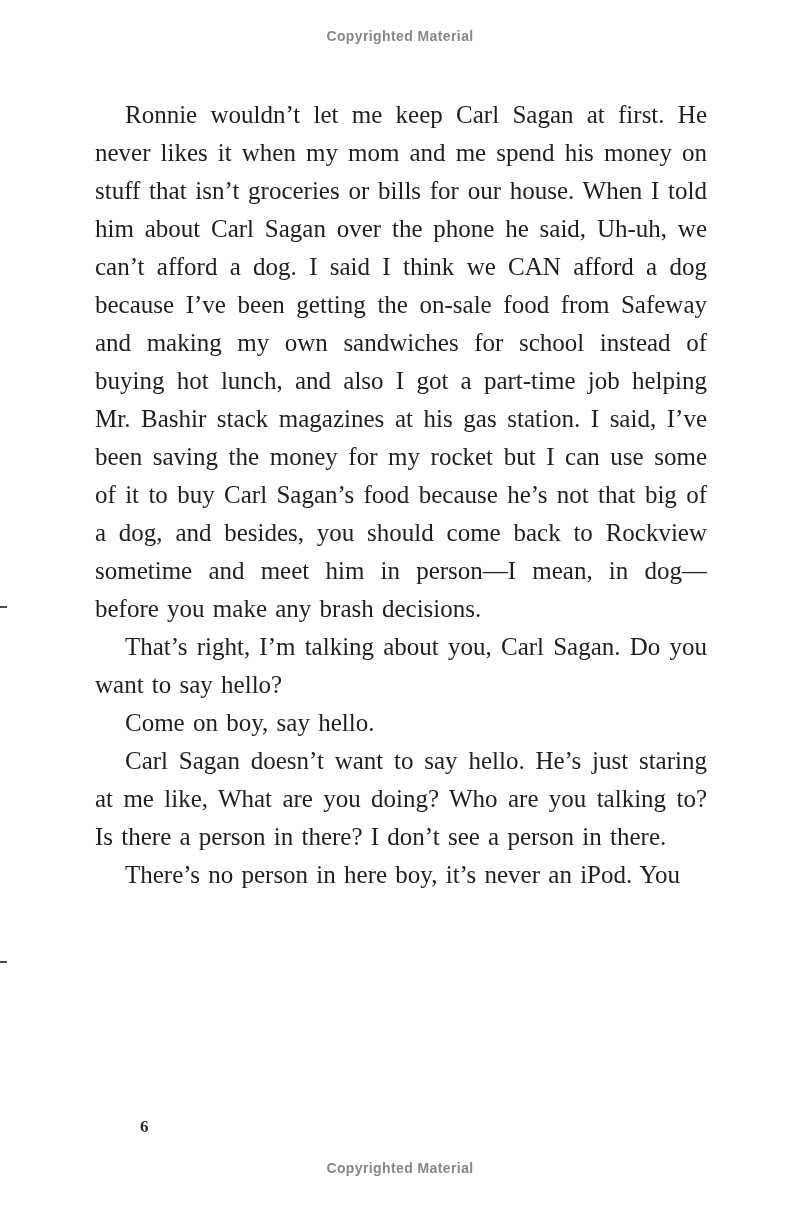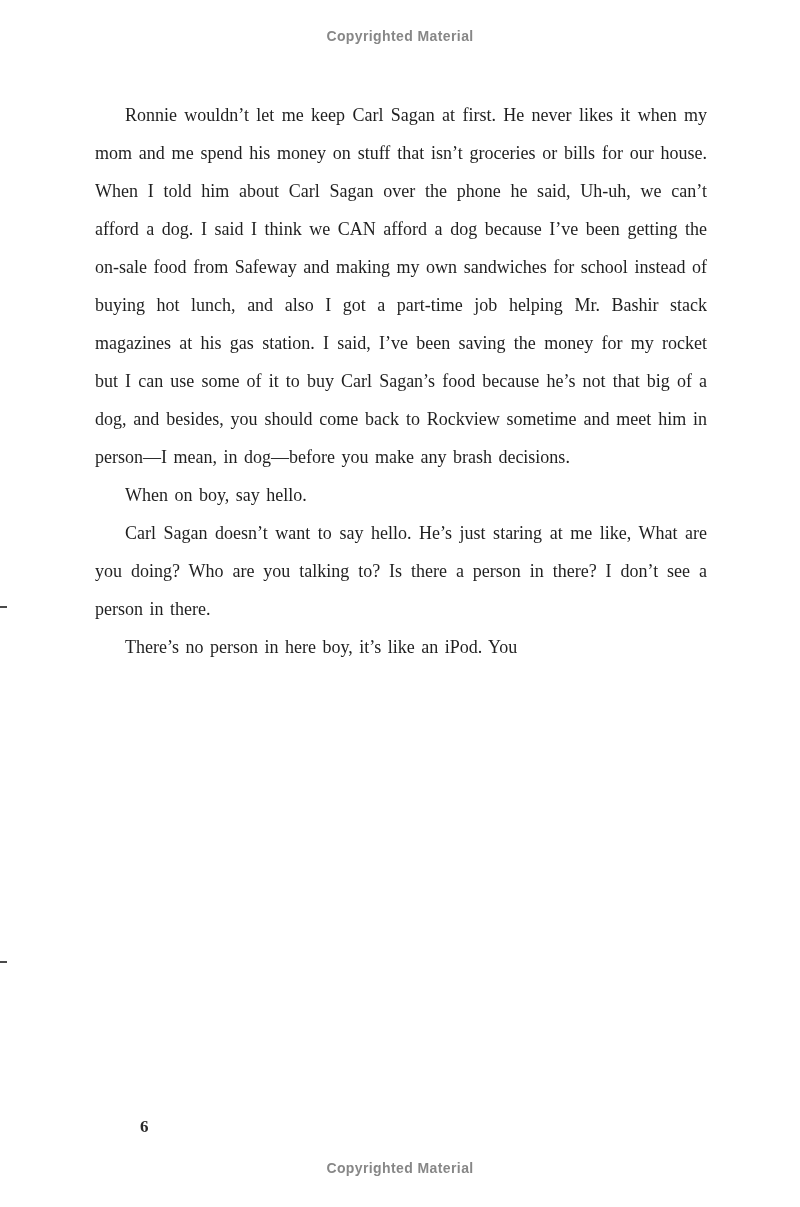--- a/index.html
+++ b/index.html
@@ -28,21 +28,21 @@
     color: #878787;
   }
   .copyright-notice.top { top: 28px; }
   .copyright-notice.bottom { top: 1160px; }
 
   .text-block {
     position: absolute;
     left: 95px;
     top: 96px;
     width: 612px;
-    font-size: 18px;
+    font-size: 25px;
     line-height: 38px;
     color: #1f1f1f;
     text-align: justify;
     text-justify: inter-word;
   }
   .text-block p {
     margin: 0;
     padding: 0;
     text-indent: 30px;
     word-spacing: 2px;
@@ -73,22 +73,23 @@
 
 <div class="book-page">
 
   <div class="copyright-notice top">Copyrighted Material</div>
 
   <div class="edge-mark mark-1"></div>
   <div class="edge-mark mark-2"></div>
 
   <div class="text-block">
       <p>Ronnie wouldn’t let me keep Carl Sagan at first. He never likes it when my mom and me spend his money on stuff that isn’t groceries or bills for our house. When I told him about Carl Sagan over the phone he said, Uh-uh, we can’t afford a dog. I said I think we CAN afford a dog because I’ve been getting the on-sale food from Safeway and making my own sandwiches for school instead of buying hot lunch, and also I got a part-time job helping Mr. Bashir stack magazines at his gas station. I said, I’ve been saving the money for my rocket but I can use some of it to buy Carl Sagan’s food because he’s not that big of a dog, and besides, you should come back to Rockview sometime and meet him in person—I mean, in dog—before you make any brash decisions.</p>
-      <p>When on boy, say hello.</p>
+      <p>That’s right, I’m talking about you, Carl Sagan. Do you want to say hello?</p>
+      <p>Come on boy, say hello.</p>
       <p>Carl Sagan doesn’t want to say hello. He’s just staring at me like, What are you doing? Who are you talking to? Is there a person in there? I don’t see a person in there.</p>
-      <p>There’s no person in here boy, it’s like an iPod. You</p>
+      <p>There’s no person in here boy, it’s never an iPod. You</p>
     </div>
 
   <div class="page-number">6</div>
 
   <div class="copyright-notice bottom">Copyrighted Material</div>
 
 </div>
 
 </body></html>

